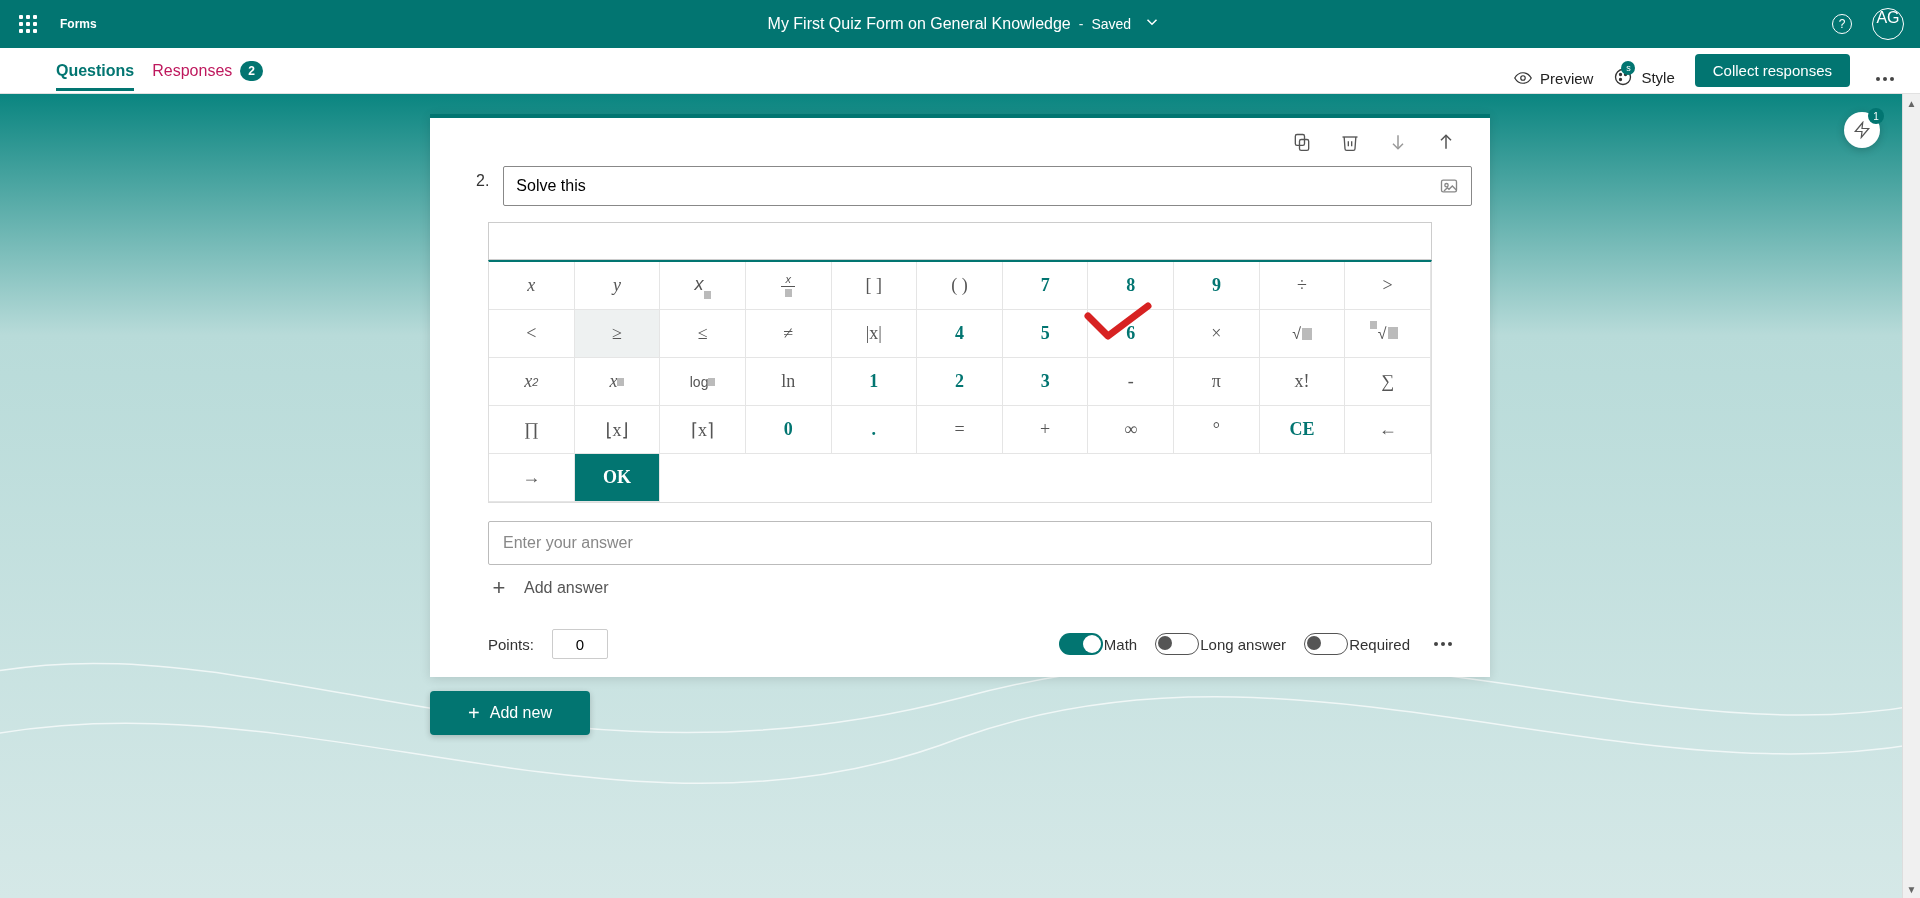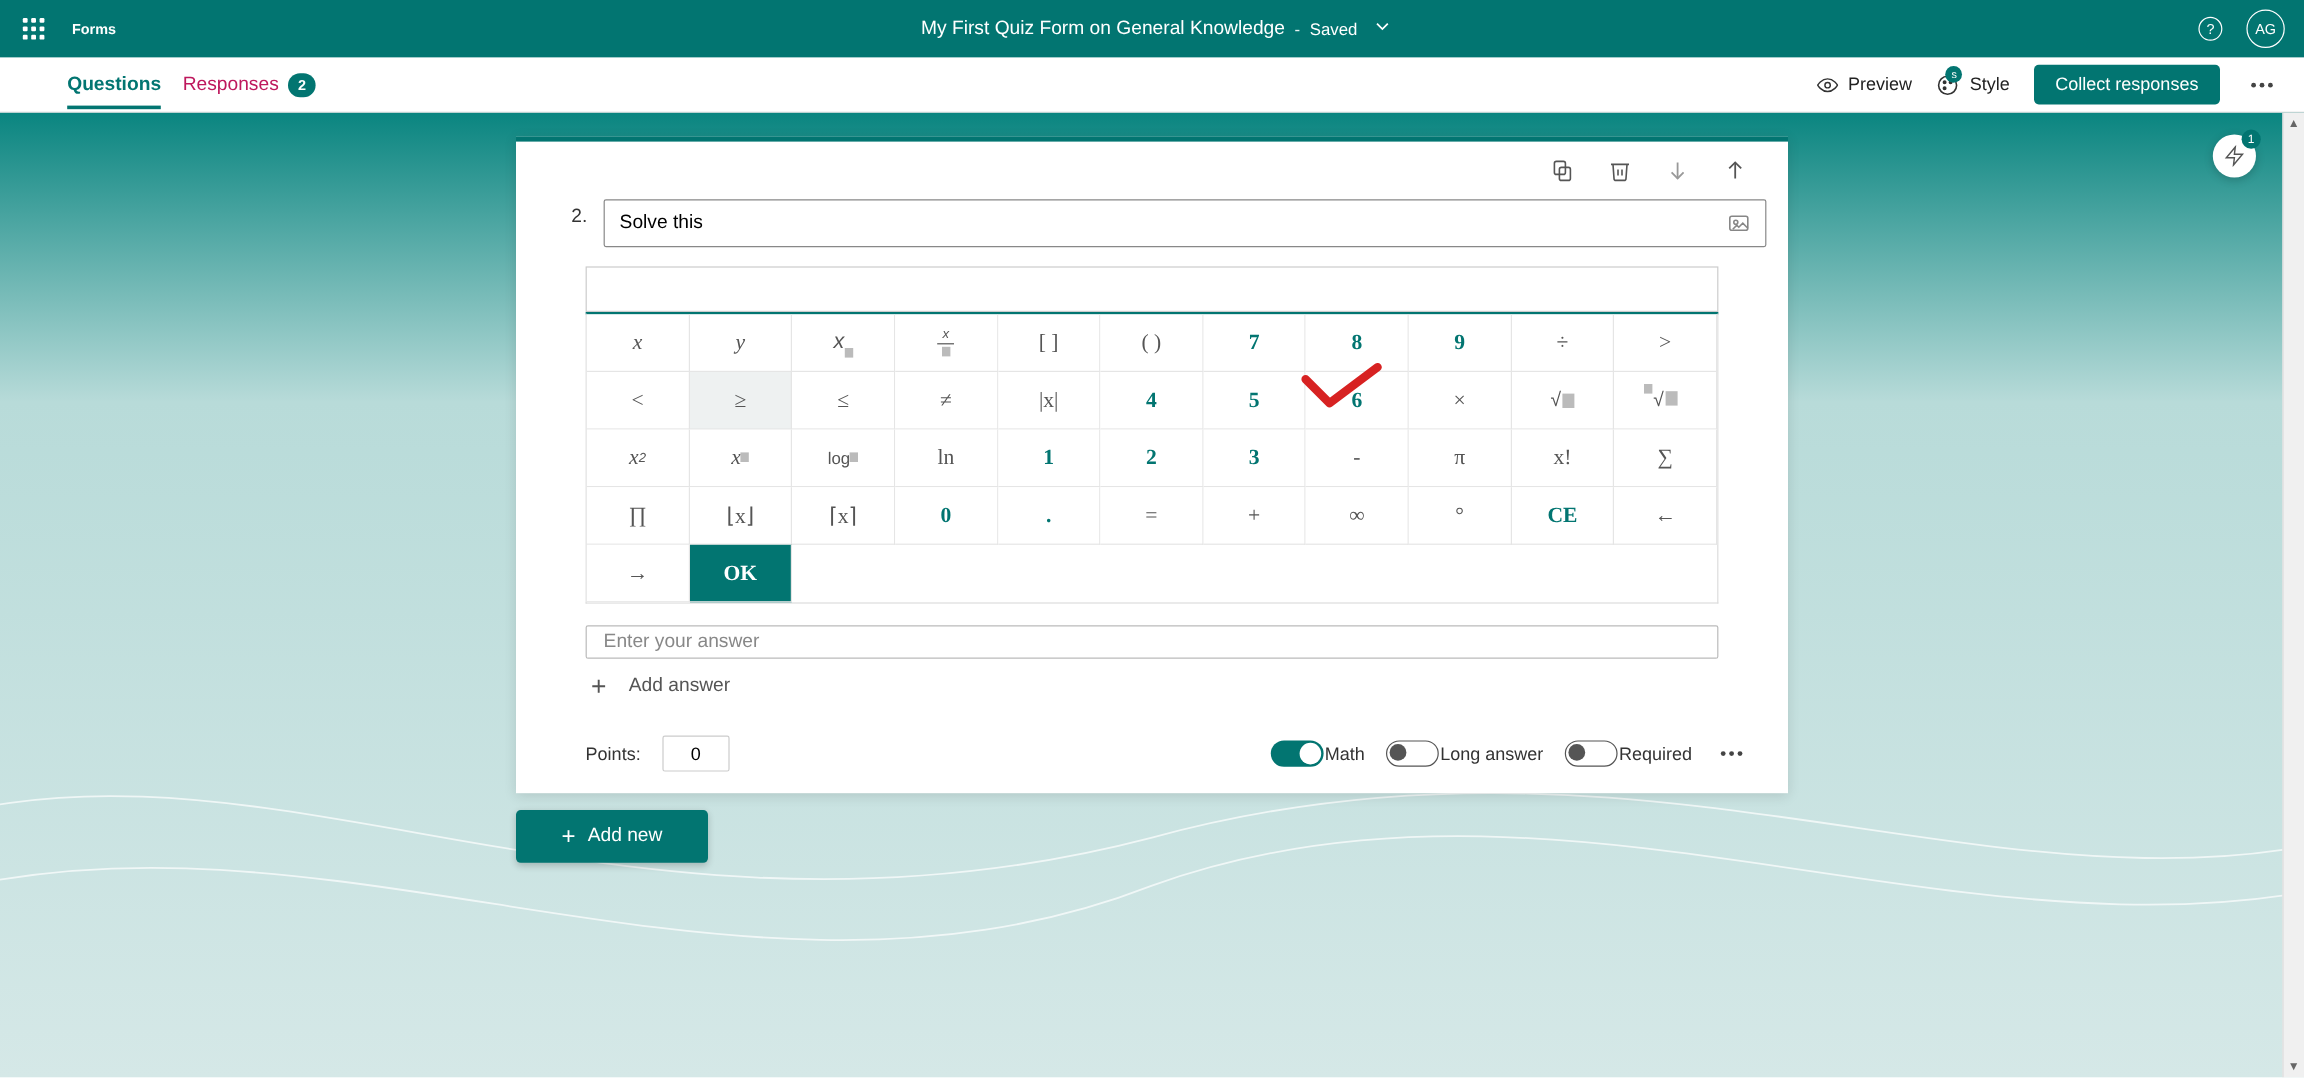--- a/index.html
+++ b/index.html
@@ -22,38 +22,38 @@
   }
   .waffle span { width:4px; height:4px; background:#fff; border-radius:1px; }
   .app-name { font-size: 12px; font-weight:600; margin-left: 16px; }
   .header-center { flex:1; display:flex; justify-content:center; align-items:center; gap:8px; }
   .form-title { font-size: 16px; }
   .saved-dash { font-size: 14px; opacity: .9; }
   .saved-text { font-size: 14px; }
   .chev-down { margin-left:4px; }
   .header-right { display:flex; align-items:center; gap:20px; padding-right:8px; }
   .help-icon { width:20px; height:20px; border:1.5px solid #fff; border-radius:50%; display:flex; align-items:center; justify-content:center; font-size:12px; cursor:pointer; }
-  .avatar { width:32px; height:32px; border:1.5px solid #fff; border-radius:50%; display:flex; align-items:center; justify-content:center; font-size:12px; cursor:pointer; }
+  .avatar { width:32px; height:32px; border:1.5px solid #fff; border-radius:50%; display:flex; align-items:flex-start; justify-content:center; font-size:16px; cursor:pointer; }
 
   
   .toolbar {
     height: 46px;
     background: #fff;
     border-bottom: 1px solid #e1e1e1;
     display:flex; align-items:center;
     padding: 0 20px 0 56px;
   }
   .tabs { display:flex; align-items:center; gap:18px; }
   .tab { font-size:16px; color:#be185d; cursor:pointer; padding:10px 0; position:relative; }
   .tab.active { color:#027571; font-weight:600; }
   .tab.active::after { content:""; position:absolute; left:0; right:0; bottom:-1px; height:3px; background:#027571; }
   .resp-wrap { display:flex; align-items:center; gap:8px; }
   .badge { background:#027571; color:#fff; border-radius:10px; padding:0 8px; height:20px; display:flex; align-items:center; font-size:12px; font-weight:600; }
   .toolbar-spacer { flex:1; }
-  .toolbar-right { display:flex; align-items:center; gap:20px; }
+  .toolbar-right { display:flex; align-items:flex-end; gap:20px; }
   .tbtn { display:flex; align-items:center; gap:8px; font-size:15px; cursor:pointer; color:#222; }
   .style-wrap { position:relative; }
   .style-badge { position:absolute; top:-6px; left:8px; background:#027571; color:#fff; border-radius:50%; width:14px; height:14px; font-size:9px; display:flex; align-items:center; justify-content:center; }
   .collect-btn { background:#027571; color:#fff; padding:8px 18px; border-radius:4px; font-size:15px; cursor:pointer; }
   .more-dots { display:flex; gap:3px; cursor:pointer; padding:6px; }
   .more-dots span { width:4px; height:4px; background:#444; border-radius:50%; }
 
   
   .canvas-outer {
     position: relative;
@@ -124,21 +124,21 @@
   .key.serif { font-family: "Times New Roman", serif; font-style: italic; }
   .key.ok { background:#027571; color:#fff; font-weight:600; }
   .key .placeholder-box { display:inline-block; width:10px; height:12px; background:#bbb; vertical-align:baseline; }
   .key .small-placeholder { width:7px; height:8px; }
   .key sup, .key sub { font-size: 11px; }
 
   
   .answer-input {
     margin: 18px 58px 12px;
     border:1px solid #bbb; border-radius:2px;
-    height:28px; padding:0 14px; font-size:16px; color:#888;
+    height:44px; padding:0 14px; font-size:16px; color:#888;
     display:flex; align-items:center;
   }
 
   .correct-label { margin: 14px 58px 6px; font-weight:600; font-size:15px; color:#222; }
   .add-answer {
     margin: 6px 58px 18px;
     display:flex; align-items:center; gap:14px;
     color:#555; font-size:16px; cursor:pointer;
     width: fit-content;
   }

